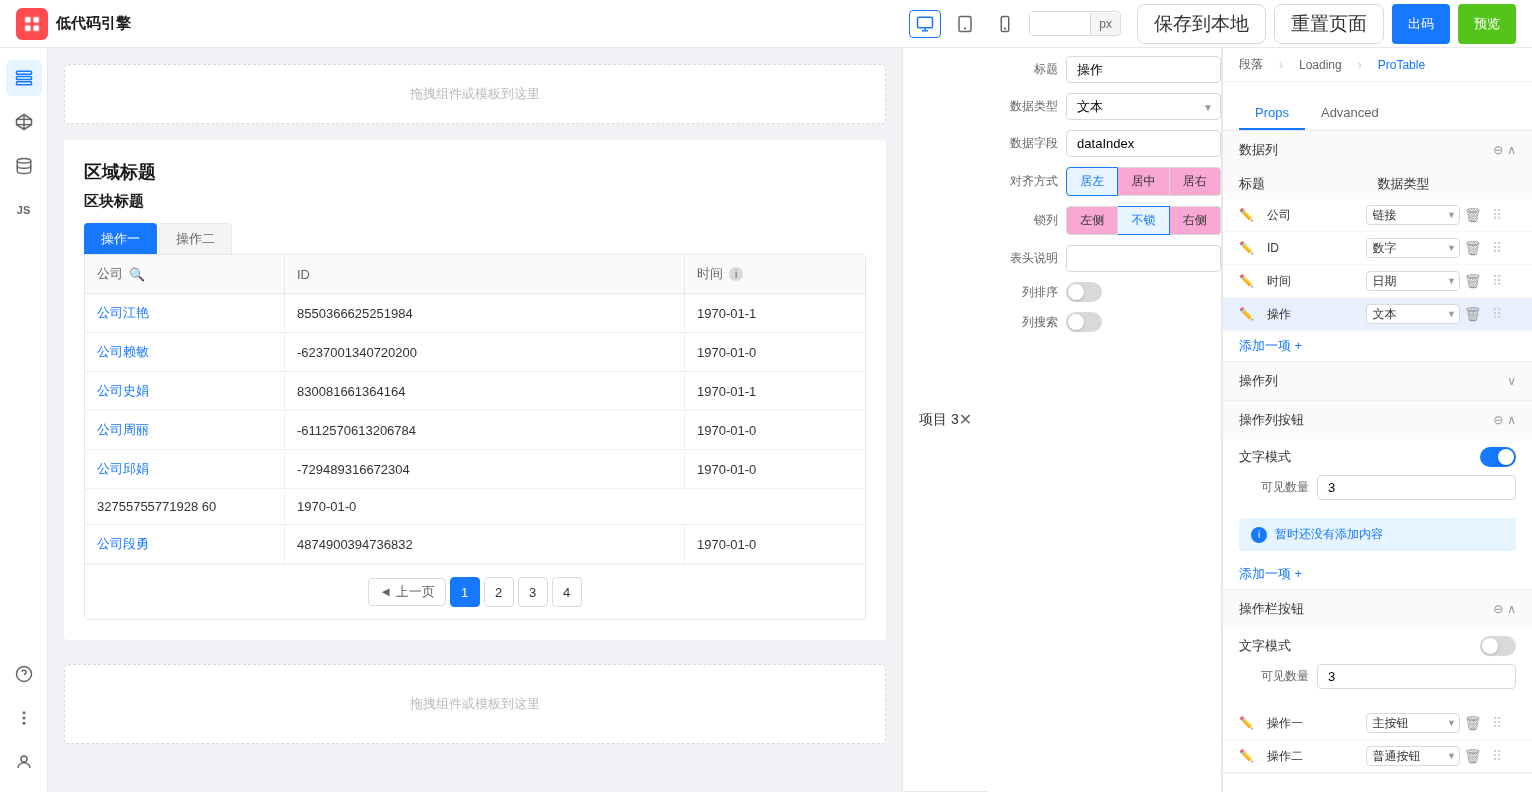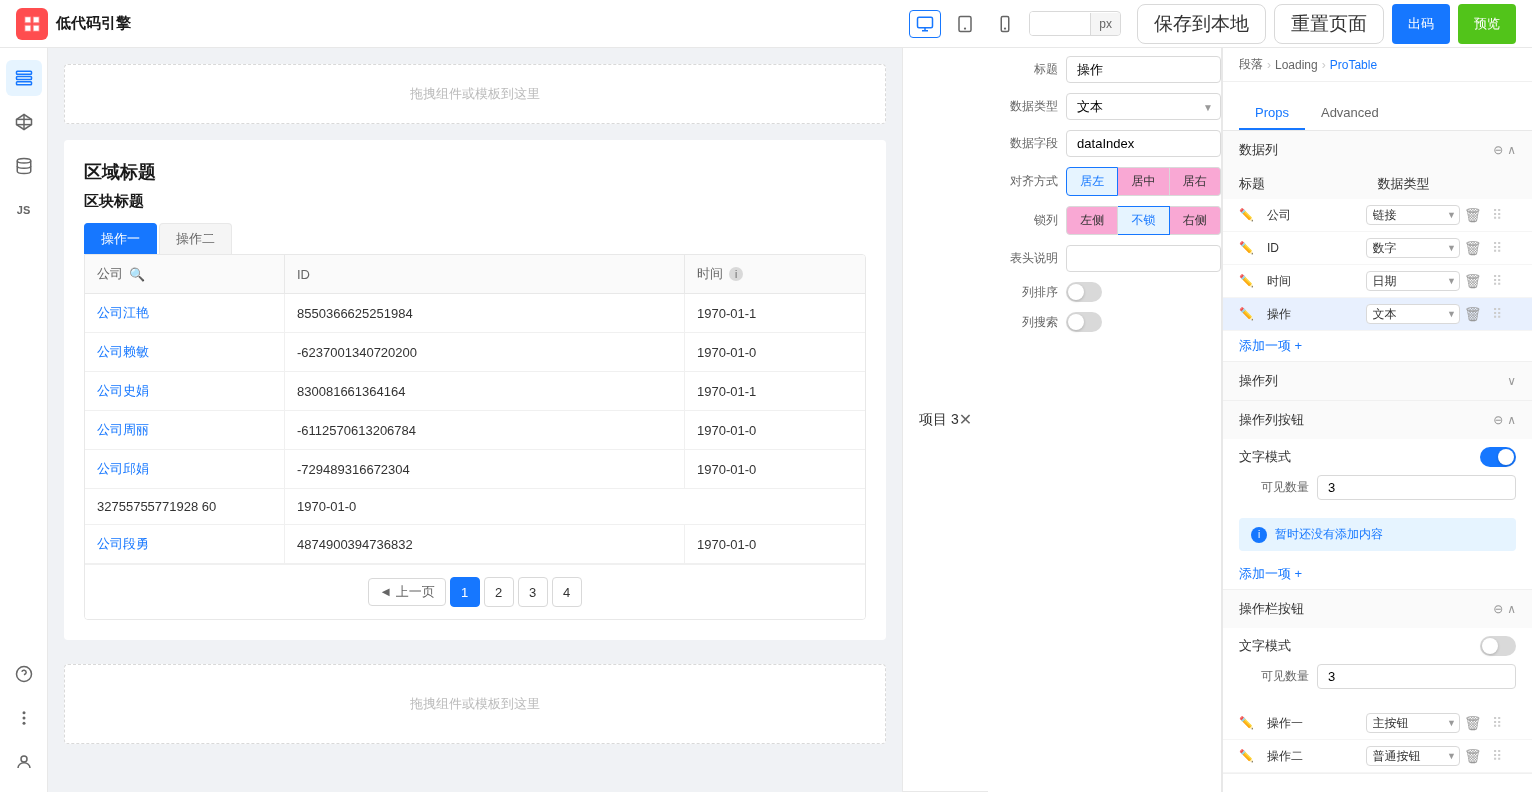--- a/index.html
+++ b/index.html
@@ -74,21 +74,21 @@
     .btn-seg { flex: 1; border: 1px solid #d9d9d9; padding: 5px 0; font-size: 12px; text-align: center; cursor: pointer; background: #f9a8d4; color: #333; }
     .btn-seg:first-child { border-radius: 4px 0 0 4px; }
     .btn-seg:last-child { border-radius: 0 4px 4px 0; }
     .btn-seg + .btn-seg { border-left: none; }
     .btn-seg.active { background: #e6f4ff; color: #1677ff; border-color: #1677ff; z-index: 1; }
     .toggle-wrap { display: flex; align-items: center; }
     .toggle { width: 36px; height: 20px; background: #d9d9d9; border-radius: 10px; position: relative; cursor: pointer; transition: background 0.2s; }
     .toggle.on { background: #1677ff; }
     .toggle-knob { width: 16px; height: 16px; background: white; border-radius: 50%; position: absolute; top: 2px; left: 2px; transition: left 0.2s; box-shadow: 0 1px 3px rgba(0,0,0,0.2); }
     .toggle.on .toggle-knob { left: 18px; }
-    .props-breadcrumb { display: flex; align-items: center; gap: 4px; padding: 8px 16px; font-size: 12px; color: #666; border-bottom: 1px solid #f0f0f0; flex-shrink: 0; }
+    .props-breadcrumb { display: flex; align-items: center; gap: 16px; padding: 8px 16px; font-size: 12px; color: #666; border-bottom: 1px solid #f0f0f0; flex-shrink: 0; }
     .breadcrumb-sep { color: #ccc; }
     .breadcrumb-item { color: #666; }
     .breadcrumb-item.active { color: #1677ff; }
     .props-tabs { display: flex; border-bottom: 1px solid #e8e8e8; padding: 0 16px; flex-shrink: 0; margin-top: 15px; }
     .props-tab { padding: 8px 16px; cursor: pointer; font-size: 13px; color: #666; border-bottom: 2px solid transparent; }
     .props-tab.active { color: #1677ff; border-bottom-color: #1677ff; }
 
     
     .props-section { border-bottom: 1px solid #f0f0f0; }
     .section-header { display: flex; align-items: center; justify-content: space-between; padding: 10px 16px; background: #fafafa; }

